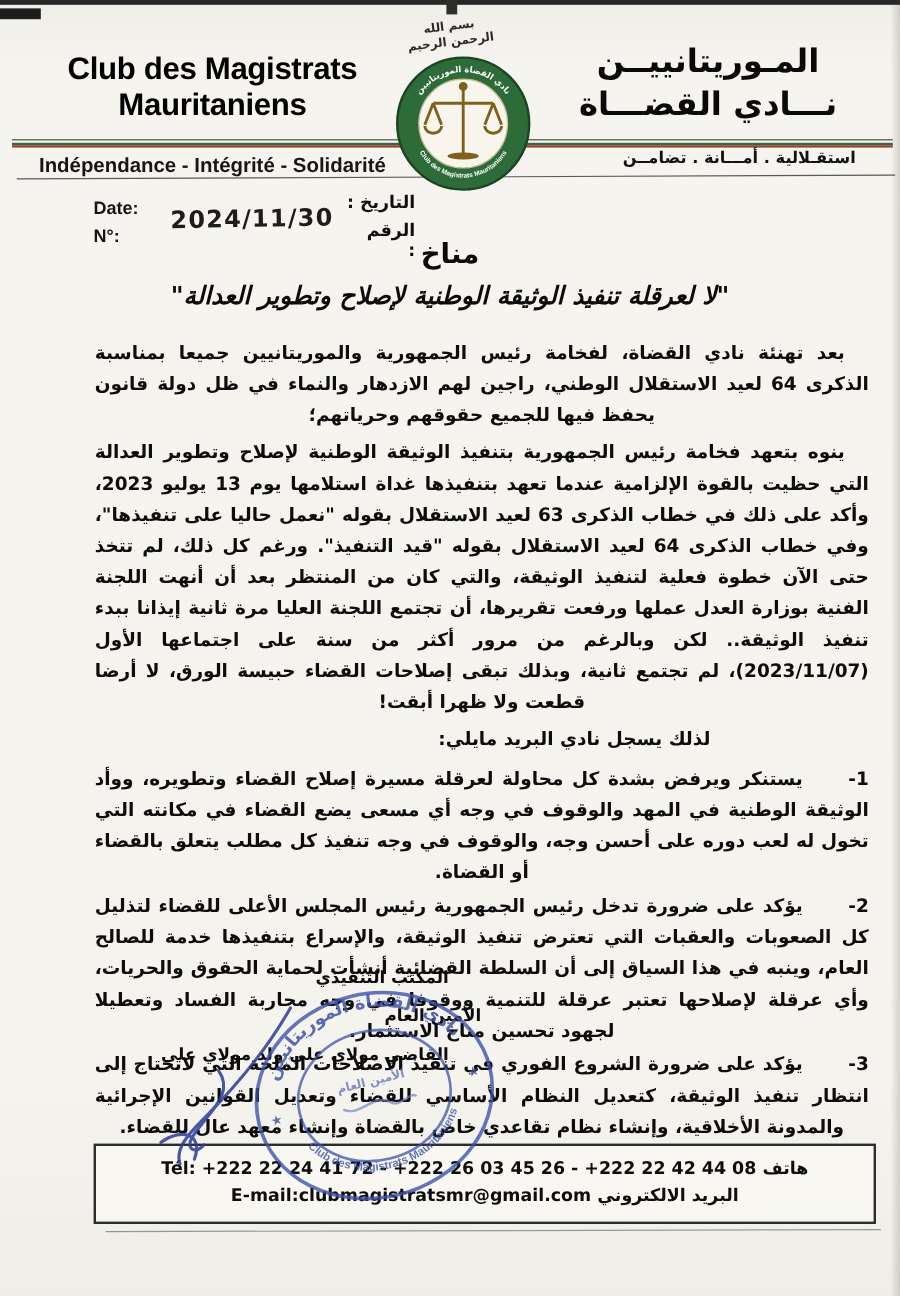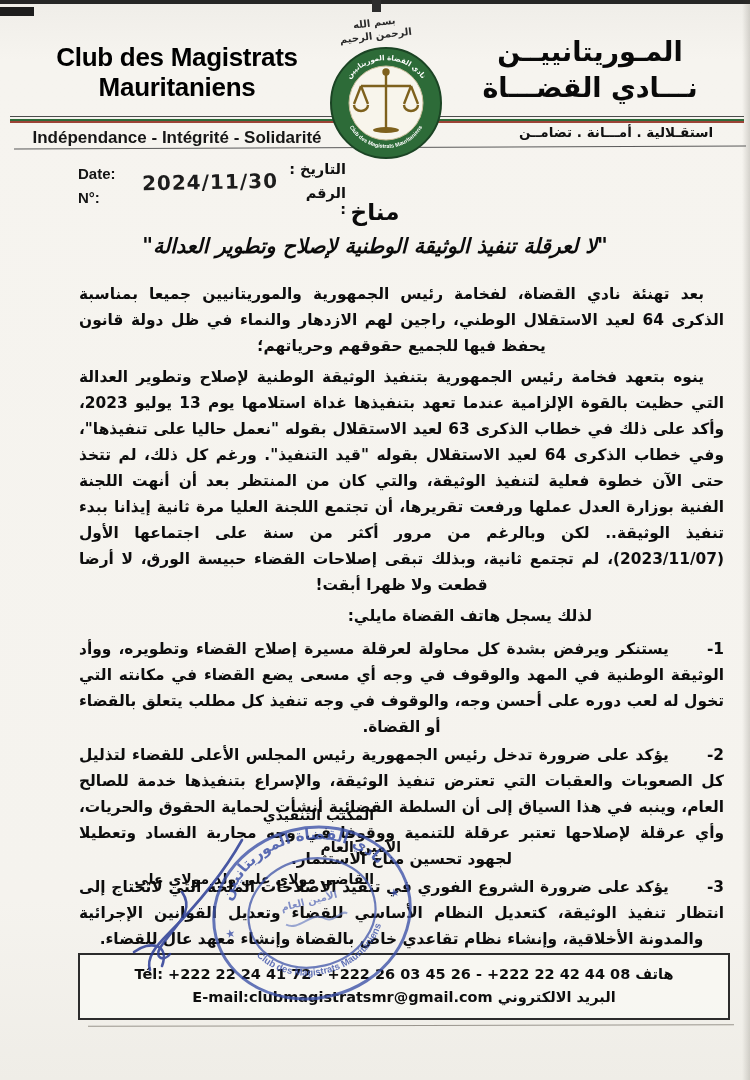--- a/index.html
+++ b/index.html
@@ -132,21 +132,21 @@
   <div class="date-value">2024/11/30</div>
   <div class="meta-label-ar lbl-date-ar">التاريخ :</div>
   <div class="meta-label-ar lbl-num-ar">الرقم :</div>
 
   <div class="title">مناخ</div>
   <div class="subtitle">"لا لعرقلة تنفيذ الوثيقة الوطنية لإصلاح وتطوير العدالة"</div>
 
   <div class="body">
     <p class="p-indent">بعد تهنئة نادي القضاة، لفخامة رئيس الجمهورية والموريتانيين جميعا بمناسبة الذكرى 64 لعيد الاستقلال الوطني، راجين لهم الازدهار والنماء في ظل دولة قانون يحفظ فيها للجميع حقوقهم وحرياتهم؛</p>
     <p class="p-indent">ينوه بتعهد فخامة رئيس الجمهورية بتنفيذ الوثيقة الوطنية لإصلاح وتطوير العدالة التي حظيت بالقوة الإلزامية عندما تعهد بتنفيذها غداة استلامها يوم 13 يوليو 2023، وأكد على ذلك في خطاب الذكرى 63 لعيد الاستقلال بقوله "نعمل حاليا على تنفيذها"، وفي خطاب الذكرى 64 لعيد الاستقلال بقوله "قيد التنفيذ". ورغم كل ذلك، لم تتخذ حتى الآن خطوة فعلية لتنفيذ الوثيقة، والتي كان من المنتظر بعد أن أنهت اللجنة الفنية بوزارة العدل عملها ورفعت تقريرها، أن تجتمع اللجنة العليا مرة ثانية إيذانا ببدء تنفيذ الوثيقة.. لكن وبالرغم من مرور أكثر من سنة على اجتماعها الأول (2023/11/07)، لم تجتمع ثانية، وبذلك تبقى إصلاحات القضاء حبيسة الورق، لا أرضا قطعت ولا ظهرا أبقت!</p>
-    <p class="lead">لذلك يسجل هاتف القضاة مايلي:</p>
+    <p class="lead">لذلك يسجل نادي البريد مايلي:</p>
     <p class="item">
       <span>1-</span><span class="gap"></span><span>يستنكر ويرفض بشدة كل محاولة لعرقلة مسيرة إصلاح القضاء وتطويره، ووأد الوثيقة الوطنية في المهد والوقوف في وجه أي مسعى يضع القضاء في مكانته التي تخول له لعب دوره على أحسن وجه، والوقوف في وجه تنفيذ كل مطلب يتعلق بالقضاء أو القضاة.</span>
     </p>
     <p class="item">
       <span>2-</span><span class="gap"></span><span>يؤكد على ضرورة تدخل رئيس الجمهورية رئيس المجلس الأعلى للقضاء لتذليل كل الصعوبات والعقبات التي تعترض تنفيذ الوثيقة، والإسراع بتنفيذها خدمة للصالح العام، وينبه في هذا السياق إلى أن السلطة القضائية أنشأت لحماية الحقوق والحريات، وأي عرقلة لإصلاحها تعتبر عرقلة للتنمية ووقوفا في وجه محاربة الفساد وتعطيلا لجهود تحسين مناخ الاستثمار.</span>
     </p>
     <p class="item">
       <span>3-</span><span class="gap"></span><span>يؤكد على ضرورة الشروع الفوري في تنفيذ الاصلاحات الملحة التي لاتحتاج إلى انتظار تنفيذ الوثيقة، كتعديل النظام الأساسي للقضاء وتعديل القوانين الإجرائية والمدونة الأخلاقية، وإنشاء نظام تقاعدي خاص بالقضاة وإنشاء معهد عال للقضاء.</span>
     </p>
   </div>

